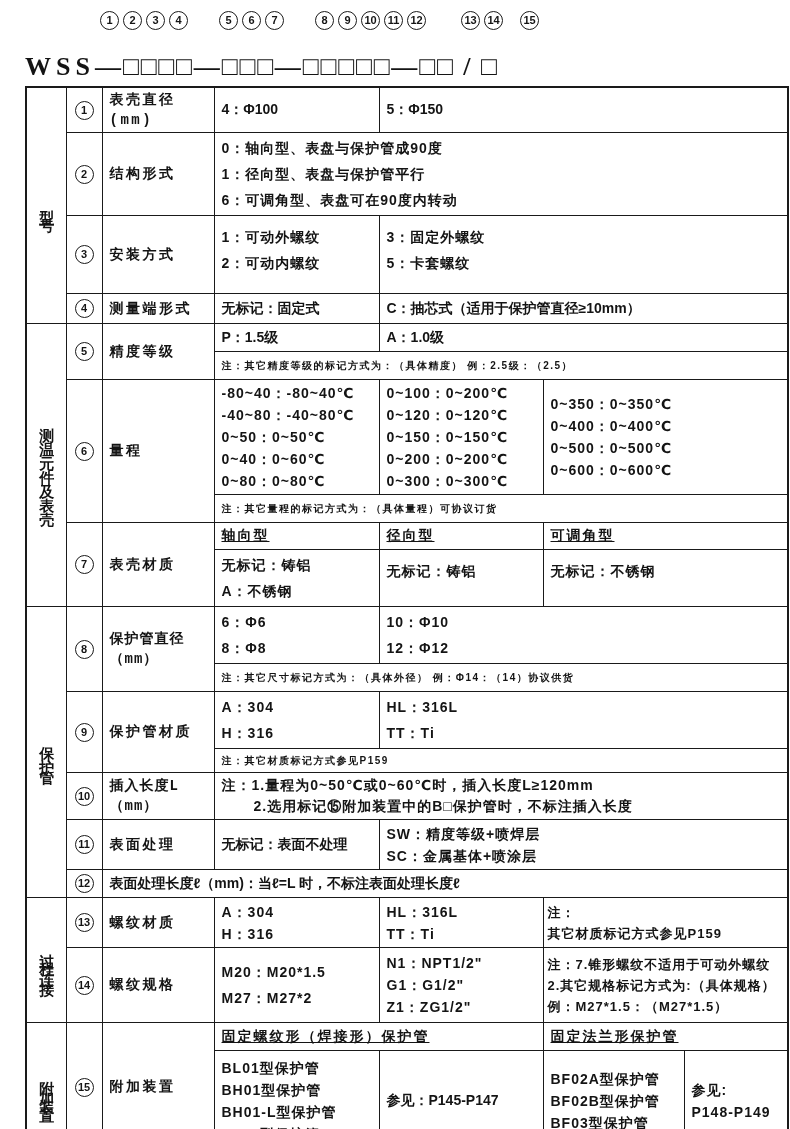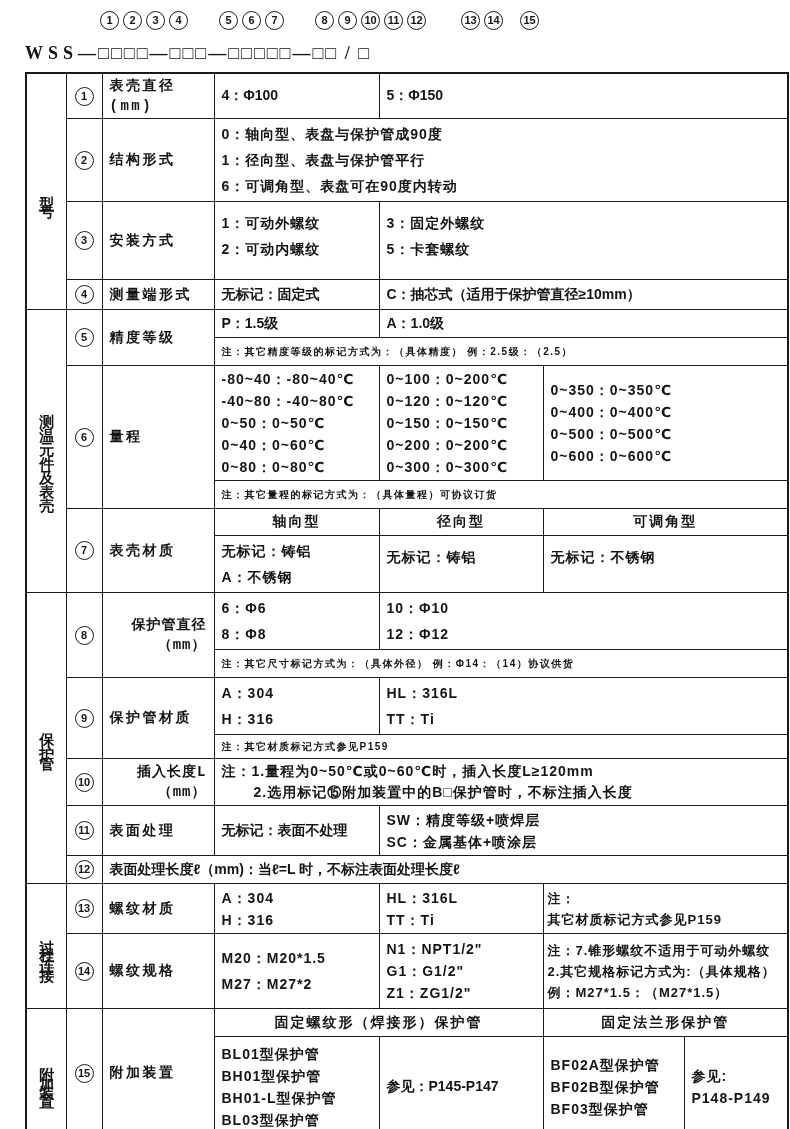--- a/index.html
+++ b/index.html
@@ -12,48 +12,48 @@
   .nums-row { display:flex; align-items:center; height:24px; margin:8px 0 0 100px; }
   .numgrp { display:inline-flex; }
   .numgrp .circ { margin-right:4px; }
   .m1 { margin-left:27px; } .m2 { margin-left:27px; } .m3 { margin-left:31px; } .m4 { margin-left:13px; }
   .circ {
     width:19px; height:19px; border:1.6px solid #1a1a1a; border-radius:50%;
     display:inline-flex; align-items:center; justify-content:center;
     font-size:11px; line-height:1; flex:0 0 auto; background:#fff;
   }
   .model-row {
-    margin:6px 0 4px 25px; display:flex; align-items:center;
-    font-family:"Liberation Serif","DejaVu Serif",serif; font-size:18px; line-height:30px;
+    margin:20px 0 4px 25px; display:flex; align-items:center;
+    font-family:"Liberation Serif","DejaVu Serif",serif; font-size:26px; line-height:30px;
   }
   .wss { letter-spacing:5px; }
   .boxes { letter-spacing:2px; }
   
   table.spec {
     border-collapse:collapse; table-layout:fixed; width:762px; margin-left:25px;
     border:2.5px solid #1a1a1a;
   }
   .spec td { border:1.2px solid #1a1a1a; padding:2px 7px; font-size:14px; vertical-align:middle; overflow:hidden; }
   td.grp {
     writing-mode:vertical-lr; text-orientation:upright; text-align:center;
     padding:0; font-size:15px;
   }
   td.g1 { letter-spacing:8px; } td.g2 { letter-spacing:14px; } td.g3 { letter-spacing:12px; }
   td.g4 { letter-spacing:9px; } td.g5 { letter-spacing:9px; }
   td.num { text-align:center; padding:0; }
   td.label { letter-spacing:2.5px; white-space:pre-line; line-height:20px;font-family:Liberation Mono, monospace; }
-  td.lab-c { text-align:right; letter-spacing:1px; }
+  td.lab-c { text-align:left; letter-spacing:1px; }
   td.vtop { vertical-align:top; padding-top:8px; }
   .ln { line-height:22px; white-space:nowrap; letter-spacing:1px; }
   .ln-lg { line-height:26px; }
   .ln-sm { line-height:21px; }
   .indent { padding-left:32px; }
   td.note { font-size:10px; letter-spacing:1.5px; white-space:nowrap; }
   td.note-sm { font-size:13px; letter-spacing:0.2px; white-space:nowrap; padding:2px 4px; }
-  td.hdr { text-align:center; letter-spacing:2px; }
+  td.hdr { letter-spacing:2px;text-decoration:underline; }
 </style>
 </head>
 <body>
 
 <div class="page">
 
   <div class="nums-row">
     <span class="numgrp">
       <span class="circ">1</span>
       <span class="circ">2</span>

